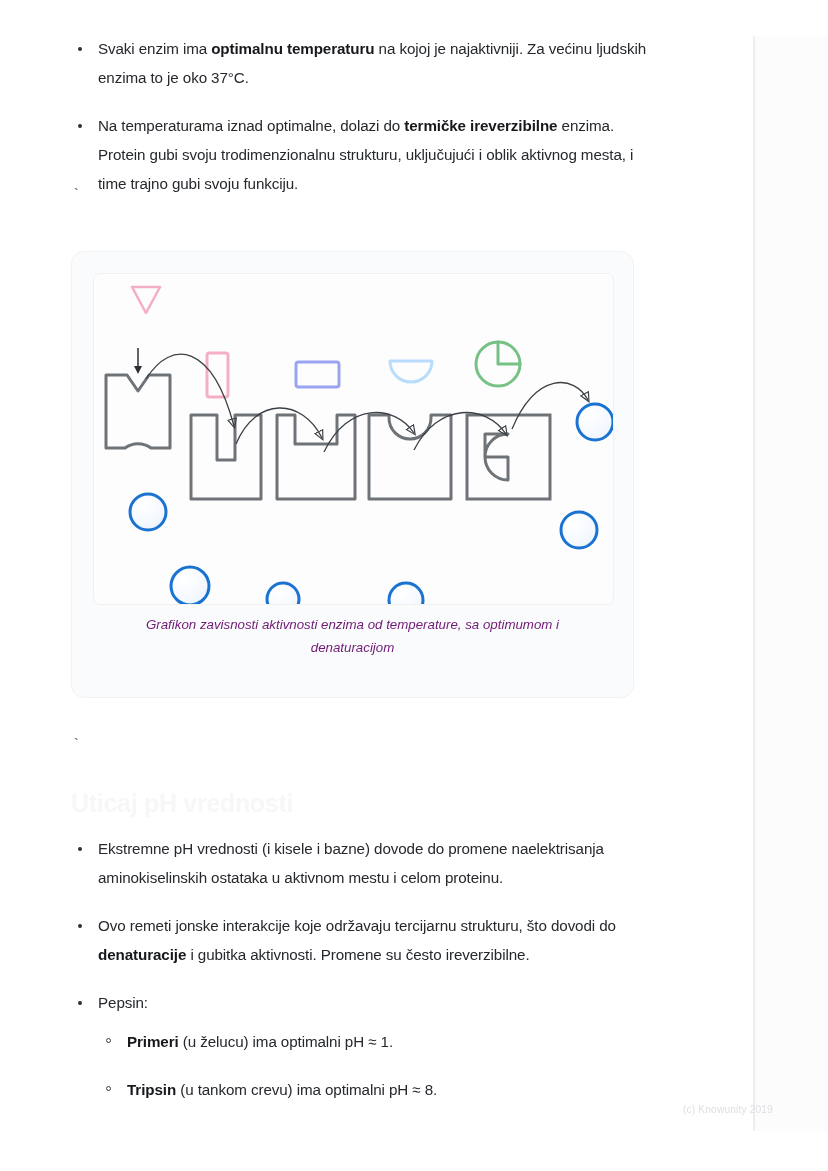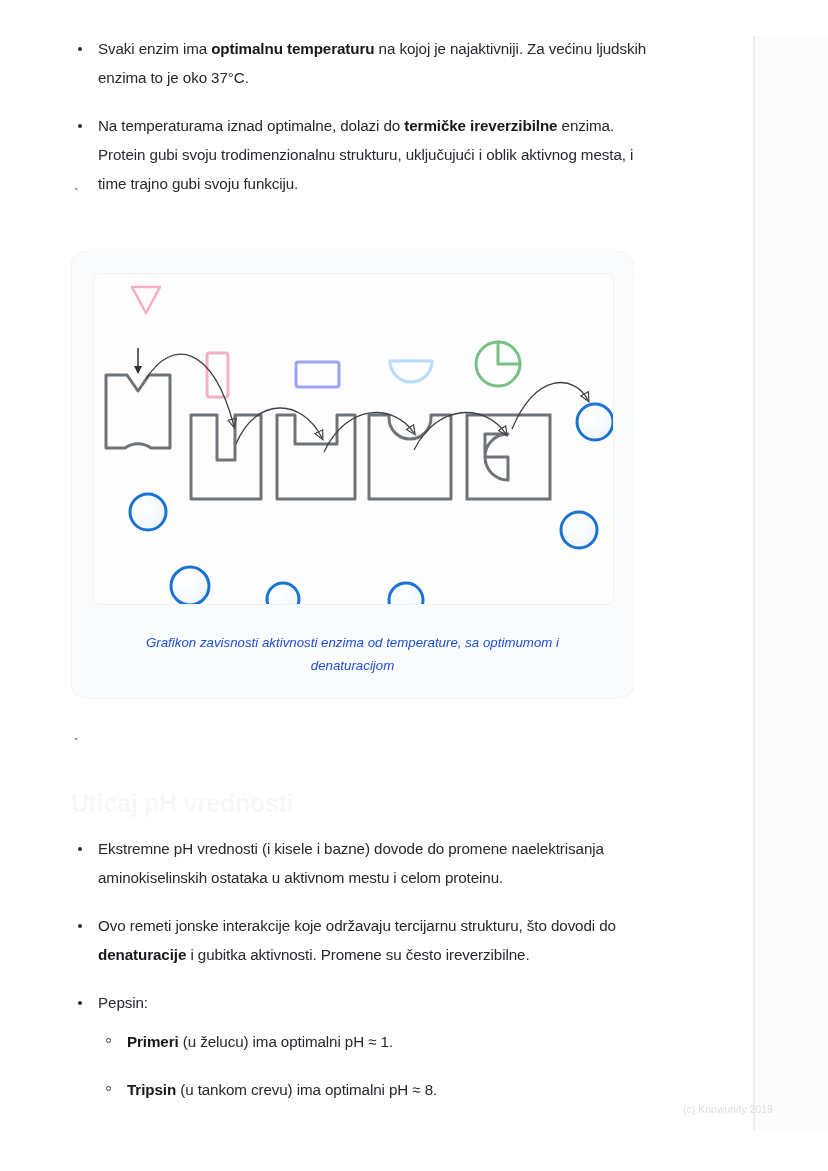--- a/index.html
+++ b/index.html
@@ -123,27 +123,27 @@
     background: #fdfdfe;
     border: 1px solid #f0f1f3;
     border-radius: 7px;
     box-sizing: border-box;
     overflow: hidden;
   }
   .figure-canvas svg { display: block; }
   .figure-caption {
     position: absolute;
     left: 40px;
-    top: 379px;
+    top: 361px;
     width: 481px;
     text-align: center;
     font-size: 13.3px;
     font-style: italic;
     line-height: 23px;
-    color: #1d4ed8;
+    color: #701a75;
   }
 
   
   .right-rail {
     position: absolute;
     left: 753px;
     top: 36px;
     width: 2px;
     height: 1095px;
     background: #eceef0;

